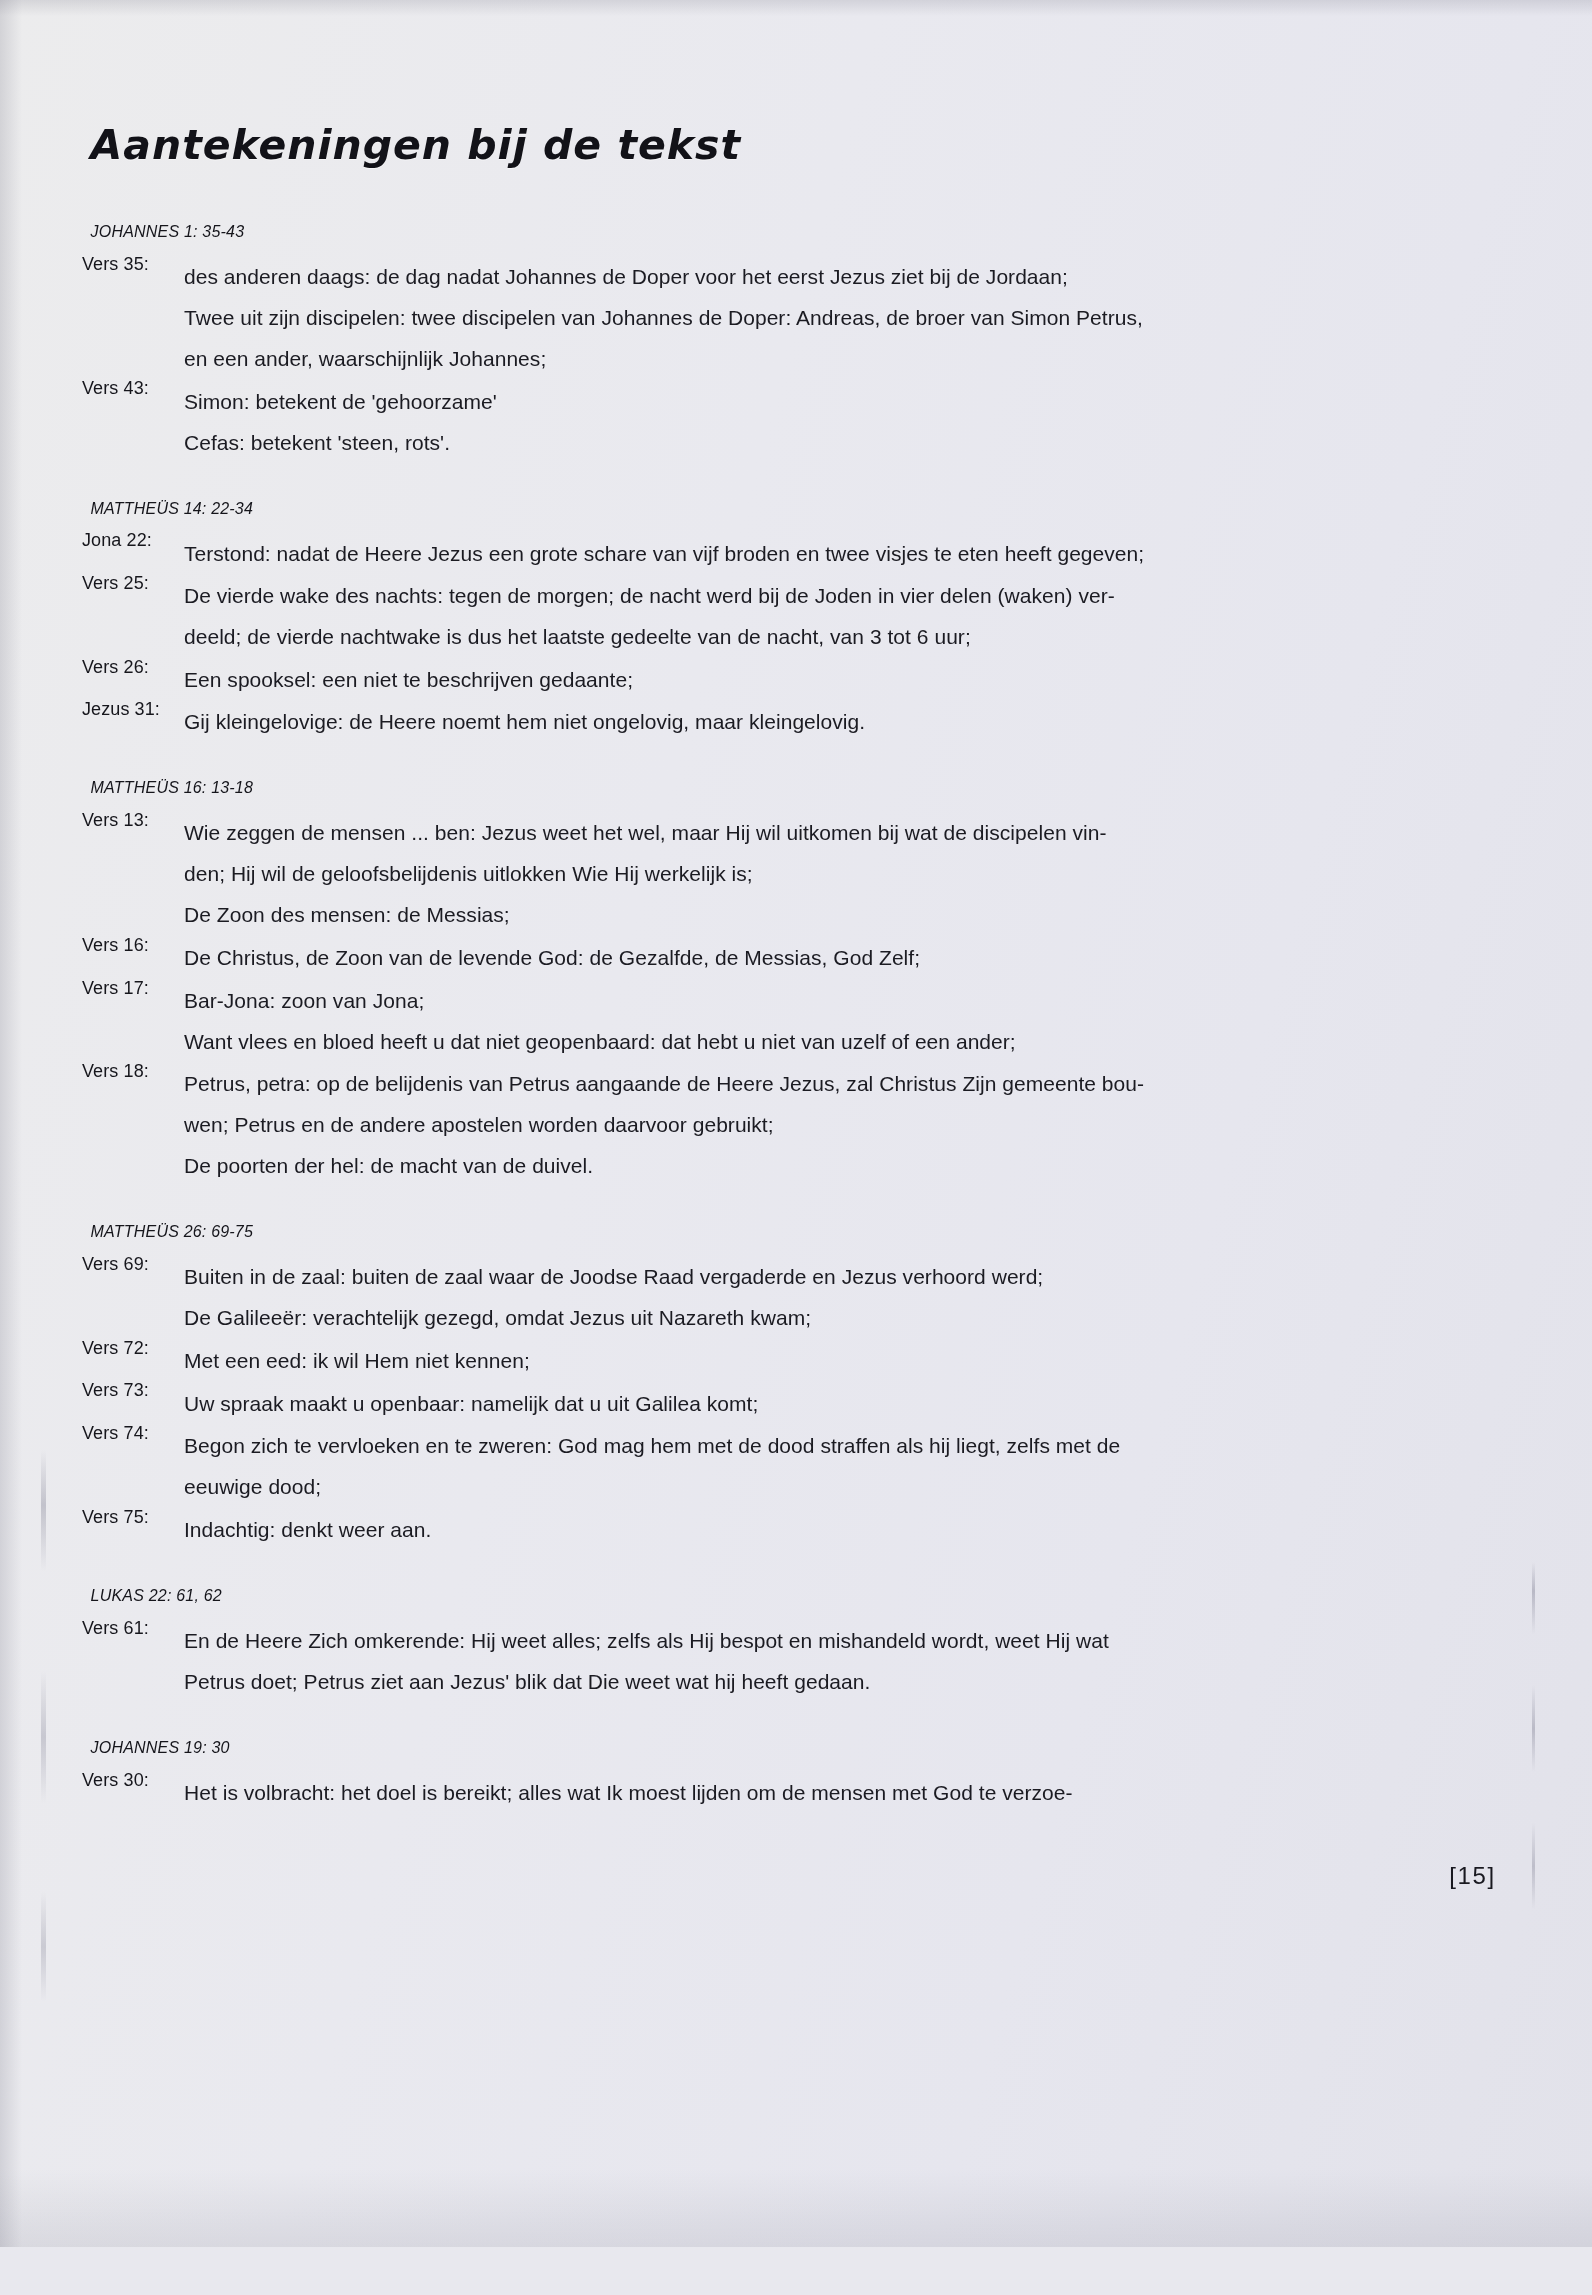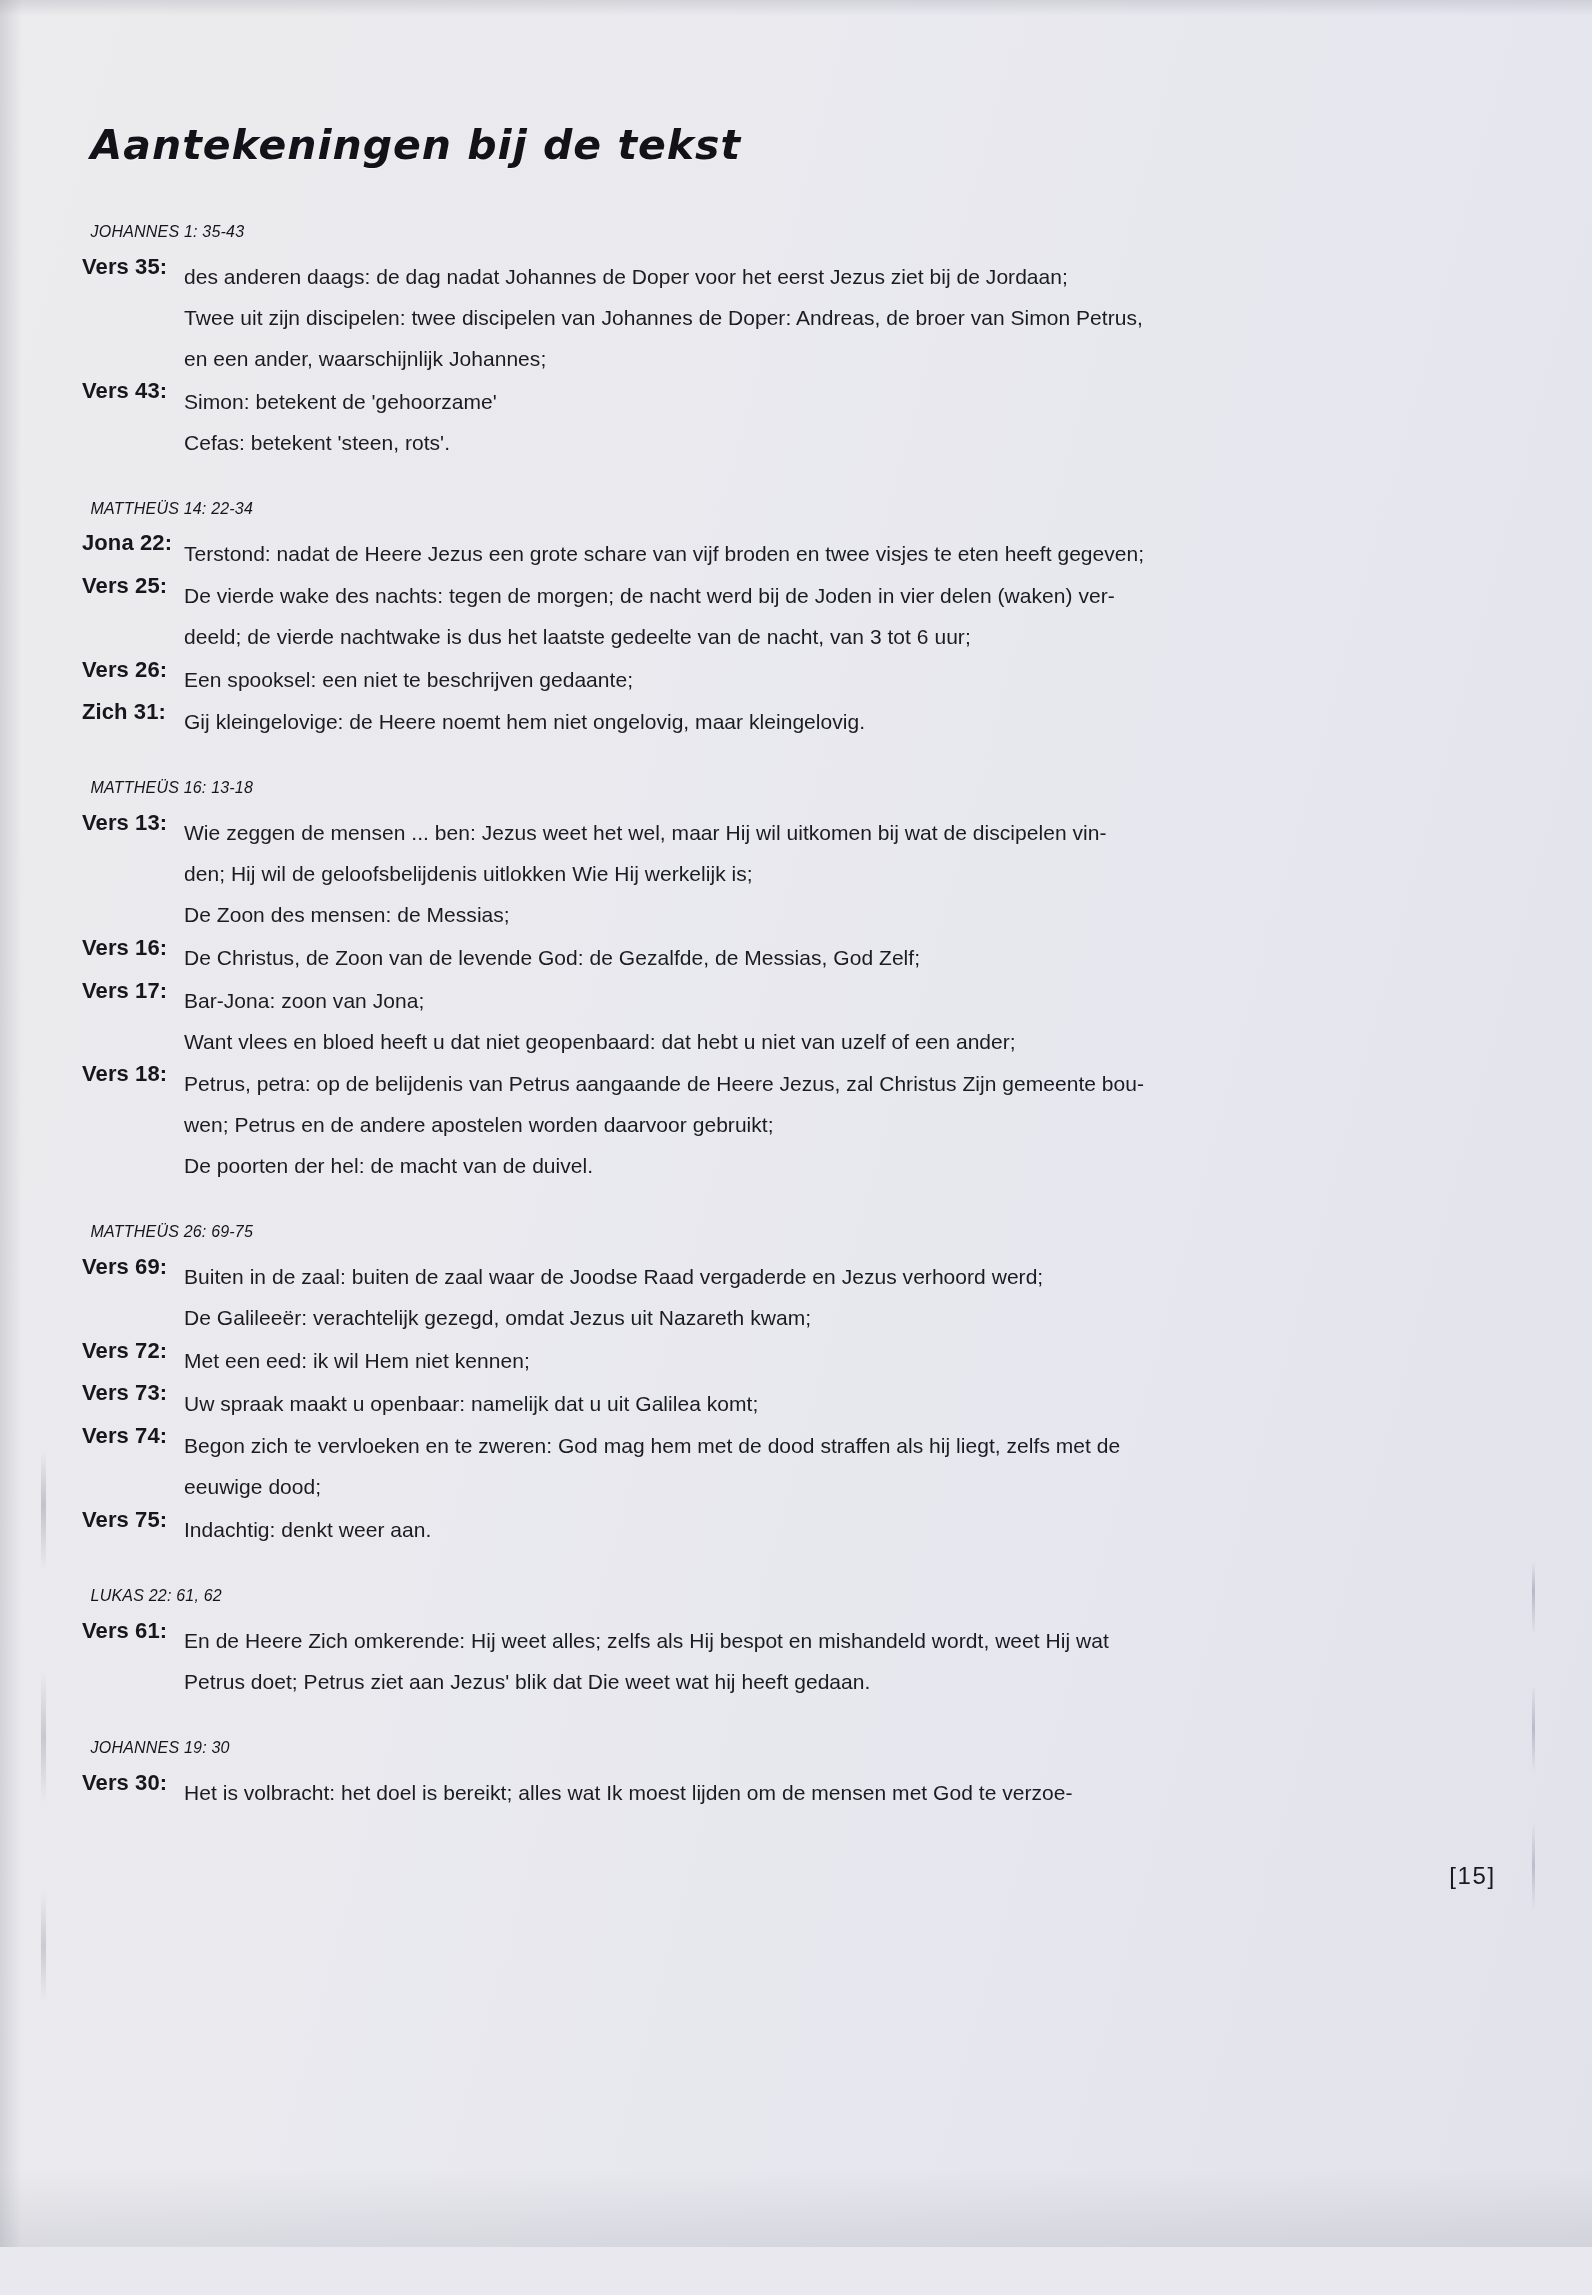--- a/index.html
+++ b/index.html
@@ -84,22 +84,22 @@
     margin: 0 0 12px 8.6px;
     letter-spacing: 0.2px;
   }
   .verse-row {
     display: flex;
     align-items: flex-start;
     margin-bottom: 1.7px;
   }
   .verse-label {
     flex: 0 0 102px;
-    font-size: 22px;
-    font-weight: bold;
+    font-size: 18px;
+    font-weight: normal;
     color: #16161c;
     padding-top: 0.9px;
     letter-spacing: 0.1px;
   }
   .verse-body {
     flex: 1 1 auto;
     font-size: 21px;
     color: #1b1b22;
     line-height: 1.57;
     letter-spacing: 0.04px;
@@ -165,21 +165,21 @@
             <span class="line">deeld; de vierde nachtwake is dus het laatste gedeelte van de nacht, van 3 tot 6 uur;</span>
           </div>
         </div>
         <div class="verse-row">
           <div class="verse-label">Vers 26:</div>
           <div class="verse-body">
             <span class="line">Een spooksel: een niet te beschrijven gedaante;</span>
           </div>
         </div>
         <div class="verse-row">
-          <div class="verse-label">Zich 31:</div>
+          <div class="verse-label">Jezus 31:</div>
           <div class="verse-body">
             <span class="line">Gij kleingelovige: de Heere noemt hem niet ongelovig, maar kleingelovig.</span>
           </div>
         </div>
       </div>
       <div class="section">
         <div class="section-heading">MATTHEÜS 16: 13-18</div>
         <div class="verse-row">
           <div class="verse-label">Vers 13:</div>
           <div class="verse-body">

